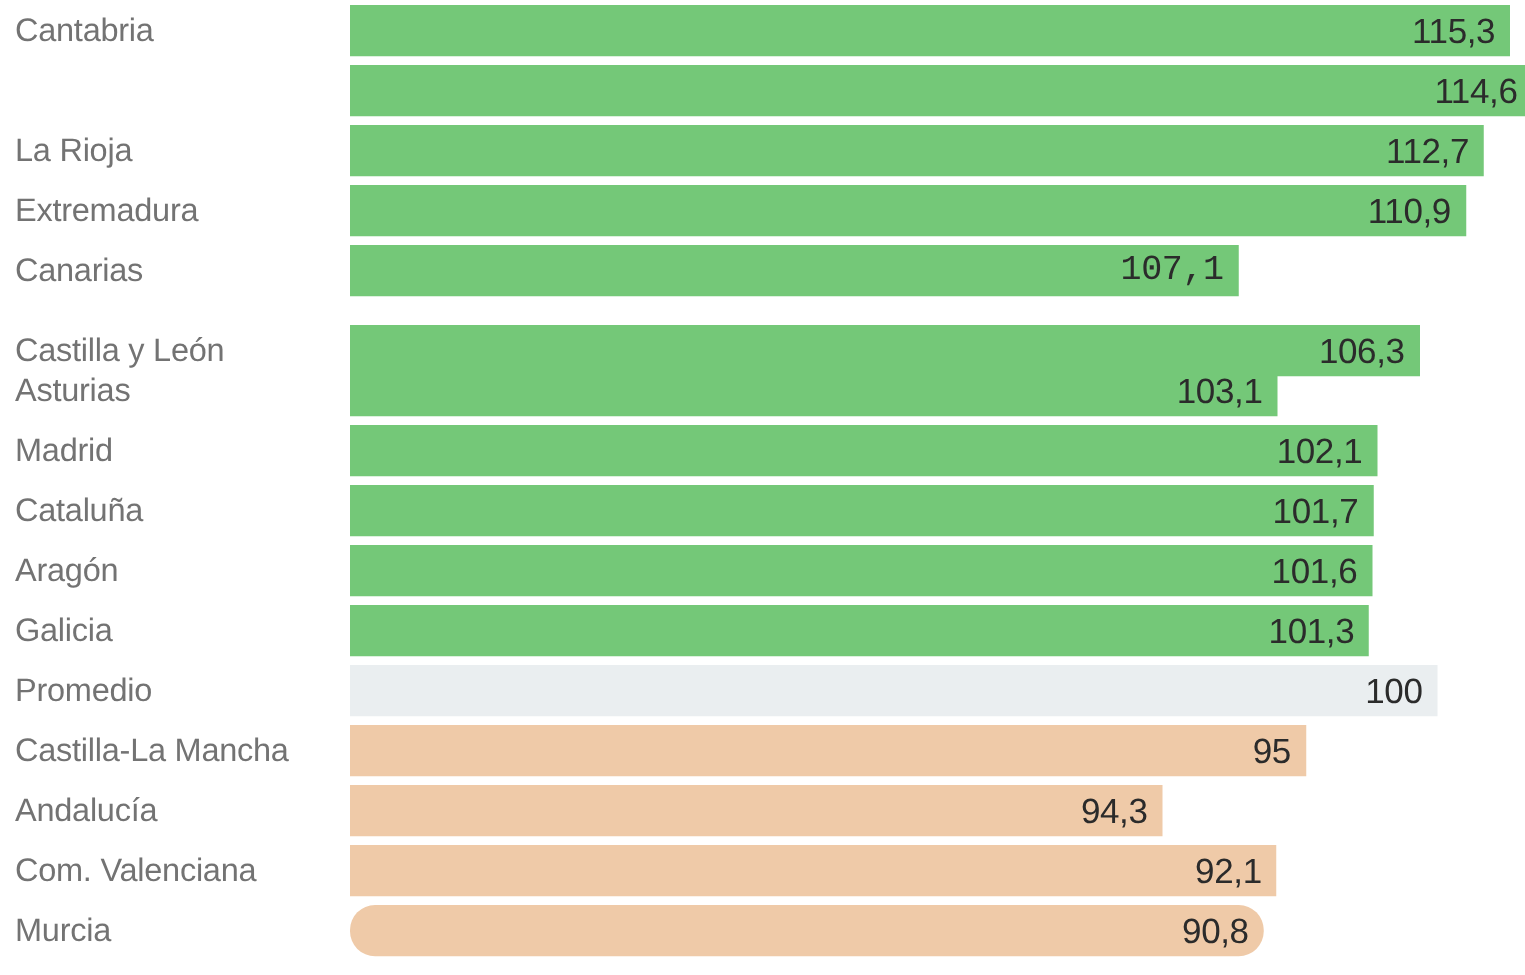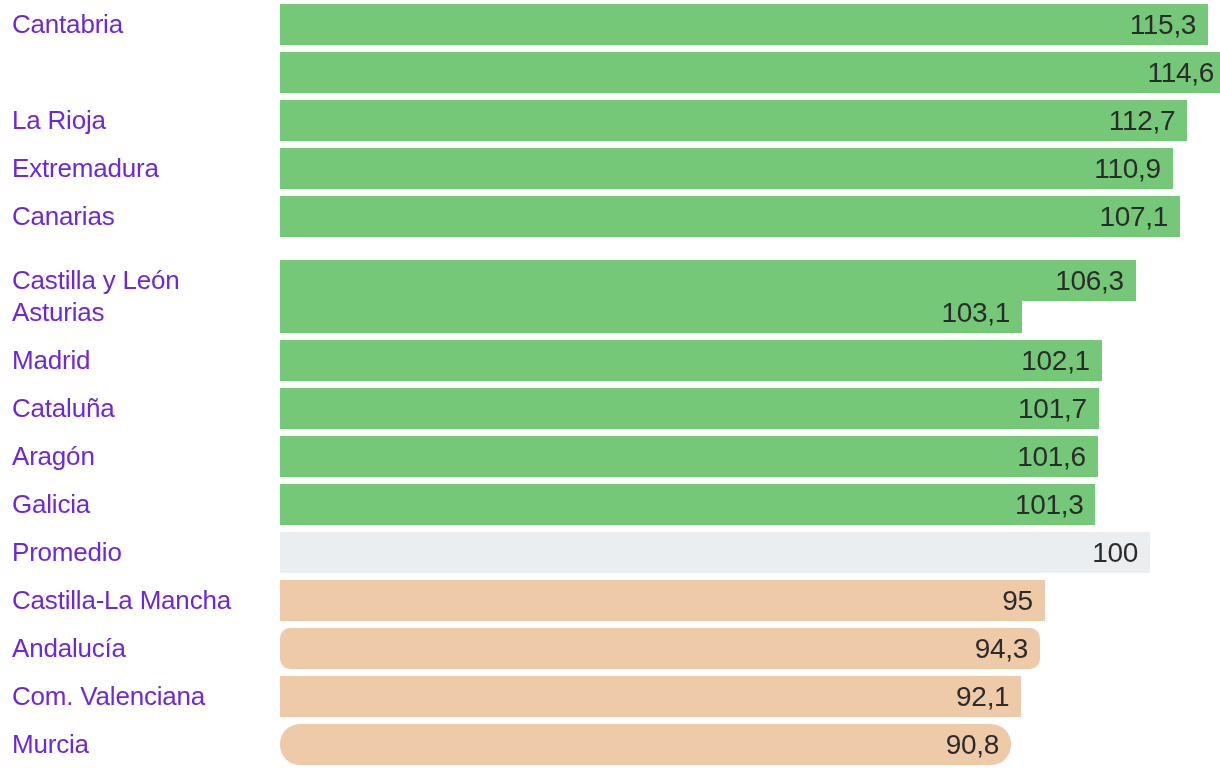--- a/index.html
+++ b/index.html
@@ -29,21 +29,21 @@
     display: block;
   }
 
   .row-label {
     position: absolute;
     left: 12px;
     top: 0;
     height: 41px;
     line-height: 41px;
     font-size: 26px;
-    color: #6d28d9;
+    color: #737373;
     white-space: nowrap;
     letter-spacing: -0.2px;
   }
 
   .bar {
     position: absolute;
     left: 280px;
     top: 0;
     height: 41px;
     box-sizing: border-box;
@@ -87,21 +87,21 @@
       </div>
     </div>
     <div class="row" style="top: 148px;">
       <div class="row-label">Extremadura</div>
       <div class="bar bar-green" style="width: 892.745px;">
         <div class="bar-value">110,9</div>
       </div>
     </div>
     <div class="row" style="top: 196px;">
       <div class="row-label">Canarias</div>
-      <div class="bar bar-green" style="width: 900px;">
+      <div class="bar bar-green" style="width: 711px; font-family: Liberation Mono, monospace;">
         <div class="bar-value">107,1</div>
       </div>
     </div>
     <div class="row" style="top: 260px;">
       <div class="row-label">Castilla y León</div>
       <div class="bar bar-green" style="width: 855.715px;">
         <div class="bar-value">106,3</div>
       </div>
     </div>
     <div class="row" style="top: 292px;">
@@ -141,21 +141,21 @@
       </div>
     </div>
     <div class="row" style="top: 580px;">
       <div class="row-label">Castilla-La Mancha</div>
       <div class="bar bar-orange" style="width: 764.75px;">
         <div class="bar-value">95</div>
       </div>
     </div>
     <div class="row" style="top: 628px;">
       <div class="row-label">Andalucía</div>
-      <div class="bar bar-orange" style="width: 760px; border-radius: 10px;">
+      <div class="bar bar-orange" style="width: 650px;">
         <div class="bar-value">94,3</div>
       </div>
     </div>
     <div class="row" style="top: 676px; text-decoration: underline;">
       <div class="row-label">Com. Valenciana</div>
       <div class="bar bar-orange" style="width: 741.405px;">
         <div class="bar-value">92,1</div>
       </div>
     </div>
     <div class="row" style="top: 724px;">

